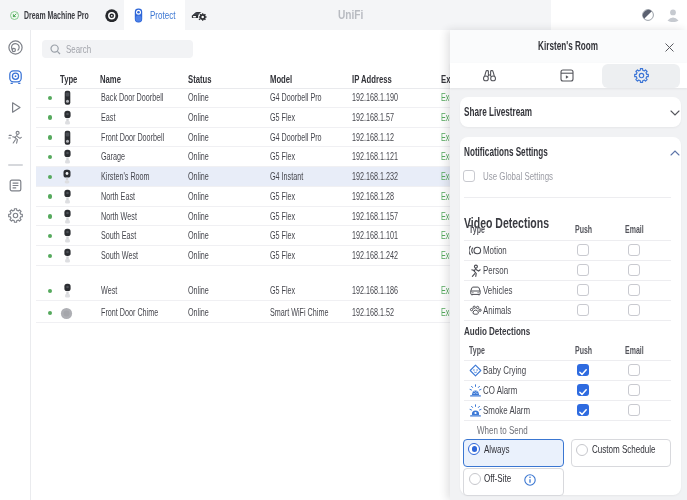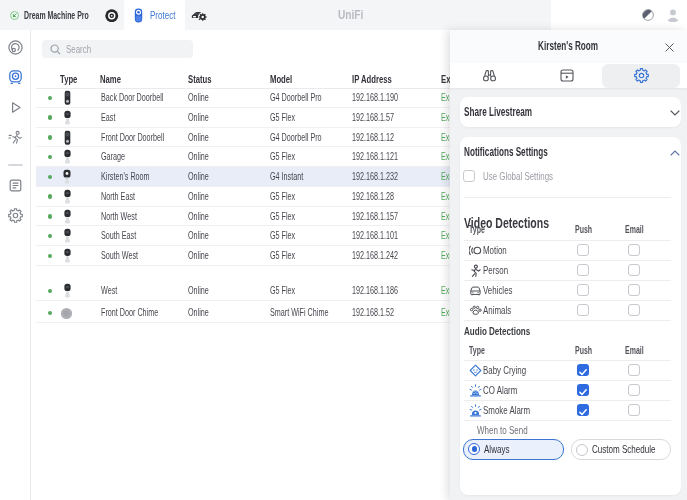--- a/index.html
+++ b/index.html
@@ -19,21 +19,21 @@
 #ptabs{position:absolute;left:0;top:33px;width:237px;height:25px;background:#fff;box-shadow:0 1px 2px rgba(40,42,48,.07)}
 .chip{position:absolute;left:152px;top:0.5px;width:78px;height:24px;background:#edeff1;border-radius:6px}
 .card{position:absolute;left:10px;width:221px;background:#fff;border-radius:8px;box-shadow:0 1px 2px rgba(40,42,48,.05)}
 .ctitle{font-size:12px;font-weight:bold;color:#33343a}
 .div{position:absolute;left:4px;width:207px;height:1px;background:#ededf0}
 .dlab{position:absolute;left:23px;font-size:11px;color:#46474e;line-height:20px}
 .dico{position:absolute;left:9px}
 .cb{position:absolute;width:12px;height:12px;border:1px solid #c9cad0;border-radius:3px;background:#fff}
 .cbc{position:absolute;width:12px;height:12px;border-radius:3px;background:#2e6be0}
 .colh{position:absolute;font-size:10px;color:#54555c;font-weight:bold}
-.rbtn{position:absolute;width:101px;height:21px;border:1px solid #d8d9dd;border-radius:10px;background:#fff}
+.rbtn{position:absolute;width:101px;height:28px;border:1px solid #d8d9dd;border-radius:4px;background:#fff}
 .rlab{position:absolute;left:20px;top:0;line-height:19px;font-size:11.5px;color:#303138;white-space:nowrap}
 .radio{position:absolute;left:4.5px;top:3.5px;width:12px;height:12px;border-radius:50%;border:1px solid #c6c7cc;background:#fff}
 .t{display:inline-block;transform:scaleX(.70);transform-origin:0 50%;white-space:nowrap}
 .t63{display:inline-block;transform:scaleX(.63);transform-origin:0 50%;white-space:nowrap}
 .t72{display:inline-block;transform:scaleX(.72);transform-origin:0 50%;white-space:nowrap}
 .tc{display:inline-block;transform:scaleX(.68);transform-origin:50% 50%;white-space:nowrap}
 </style></head><body>
 <div id="topbar">
 <svg class="abs" style="left:10px;top:11px" width="9" height="9" viewBox="0 0 9 9">
       <circle cx="4.5" cy="4.5" r="4" fill="#eef8f0" stroke="#7cc484" stroke-width="0.9"></circle>
@@ -412,14 +412,23 @@
 <div class="rbtn" style="left:3px;top:302px;border:1.5px solid #3a76d1;background:#eaf1fc">
 <span class="radio" style="border:1.5px solid #2e66d8;left:4px;top:2.5px">
           <span class="abs" style="left:2.75px;top:2.75px;width:5.5px;height:5.5px;border-radius:50%;background:#2e66d8"></span>
         </span>
 <span class="rlab"><span class="t">Always</span></span>
 </div>
 <div class="rbtn" style="left:110.5px;top:302px;width:100px">
 <span class="radio"></span>
 <span class="rlab"><span class="t">Custom Schedule</span></span>
 </div>
+<div class="rbtn" style="left:3px;top:331px;width:101px">
+<span class="radio"></span>
+<span class="rlab"><span class="t">Off-Site</span></span>
+<svg class="abs" style="left:60px;top:4.5px" width="12" height="12" viewBox="0 0 12 12" fill="none" stroke="#3a76d1">
+          <circle cx="6" cy="6" r="5.2" stroke-width="1.1"></circle>
+          <line x1="6" y1="5.2" x2="6" y2="8.8" stroke-width="1.3"></line>
+          <circle cx="6" cy="3.2" r="0.8" fill="#3a76d1" stroke="none"></circle>
+        </svg>
+</div>
 </div>
 </div>
 
 </body></html>

